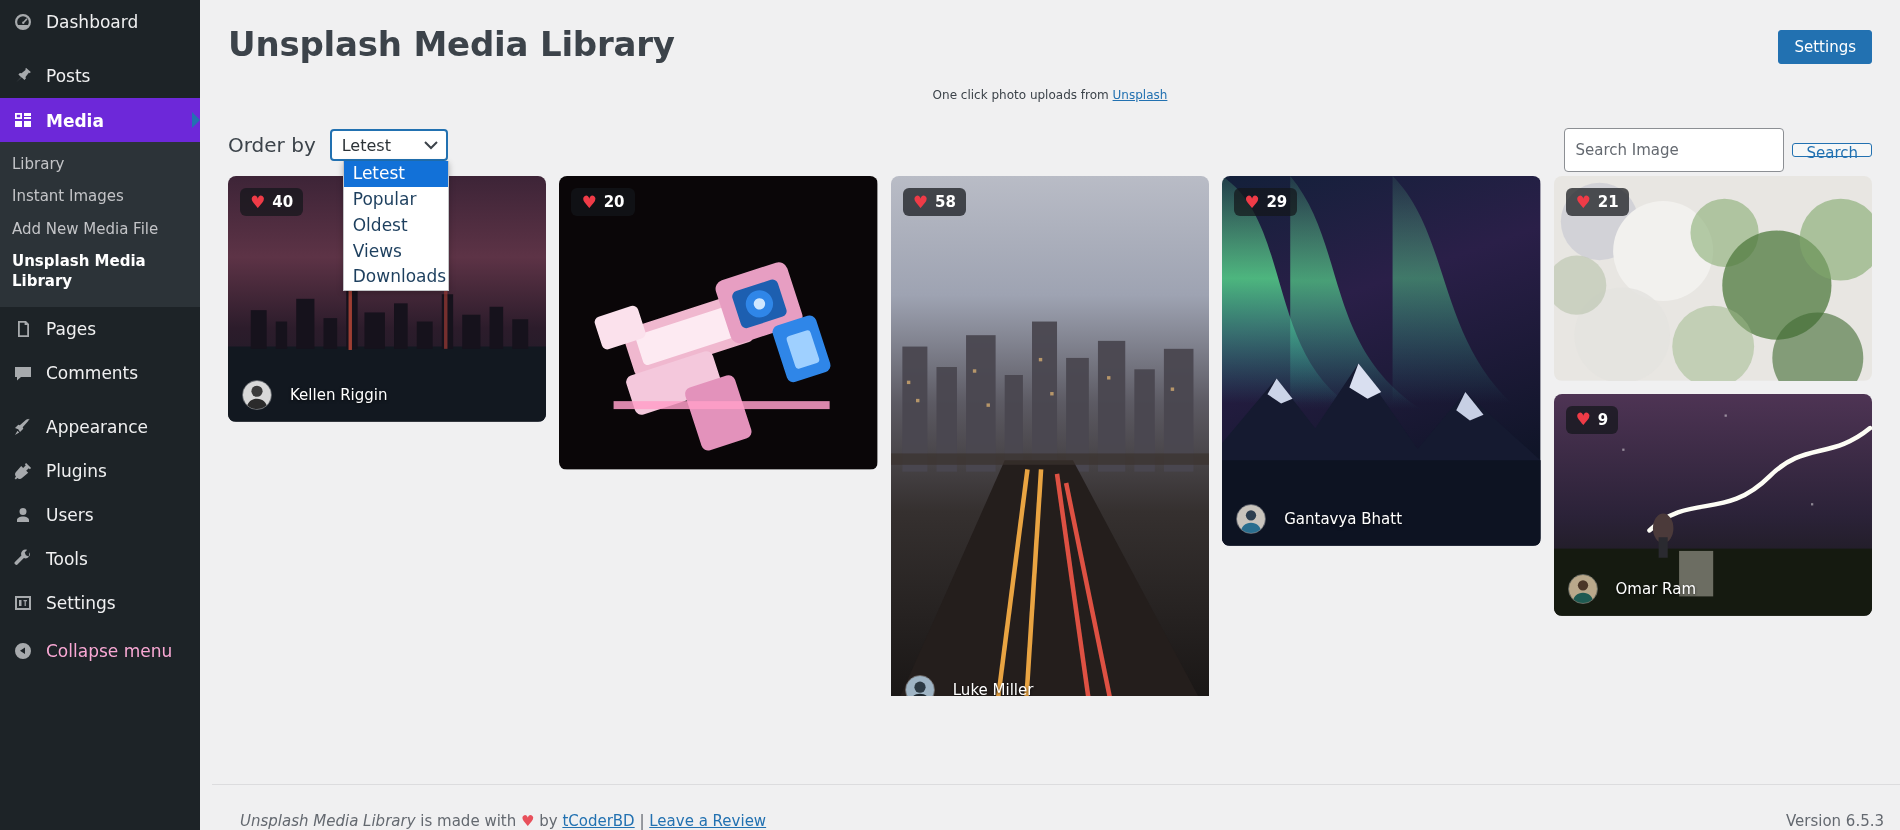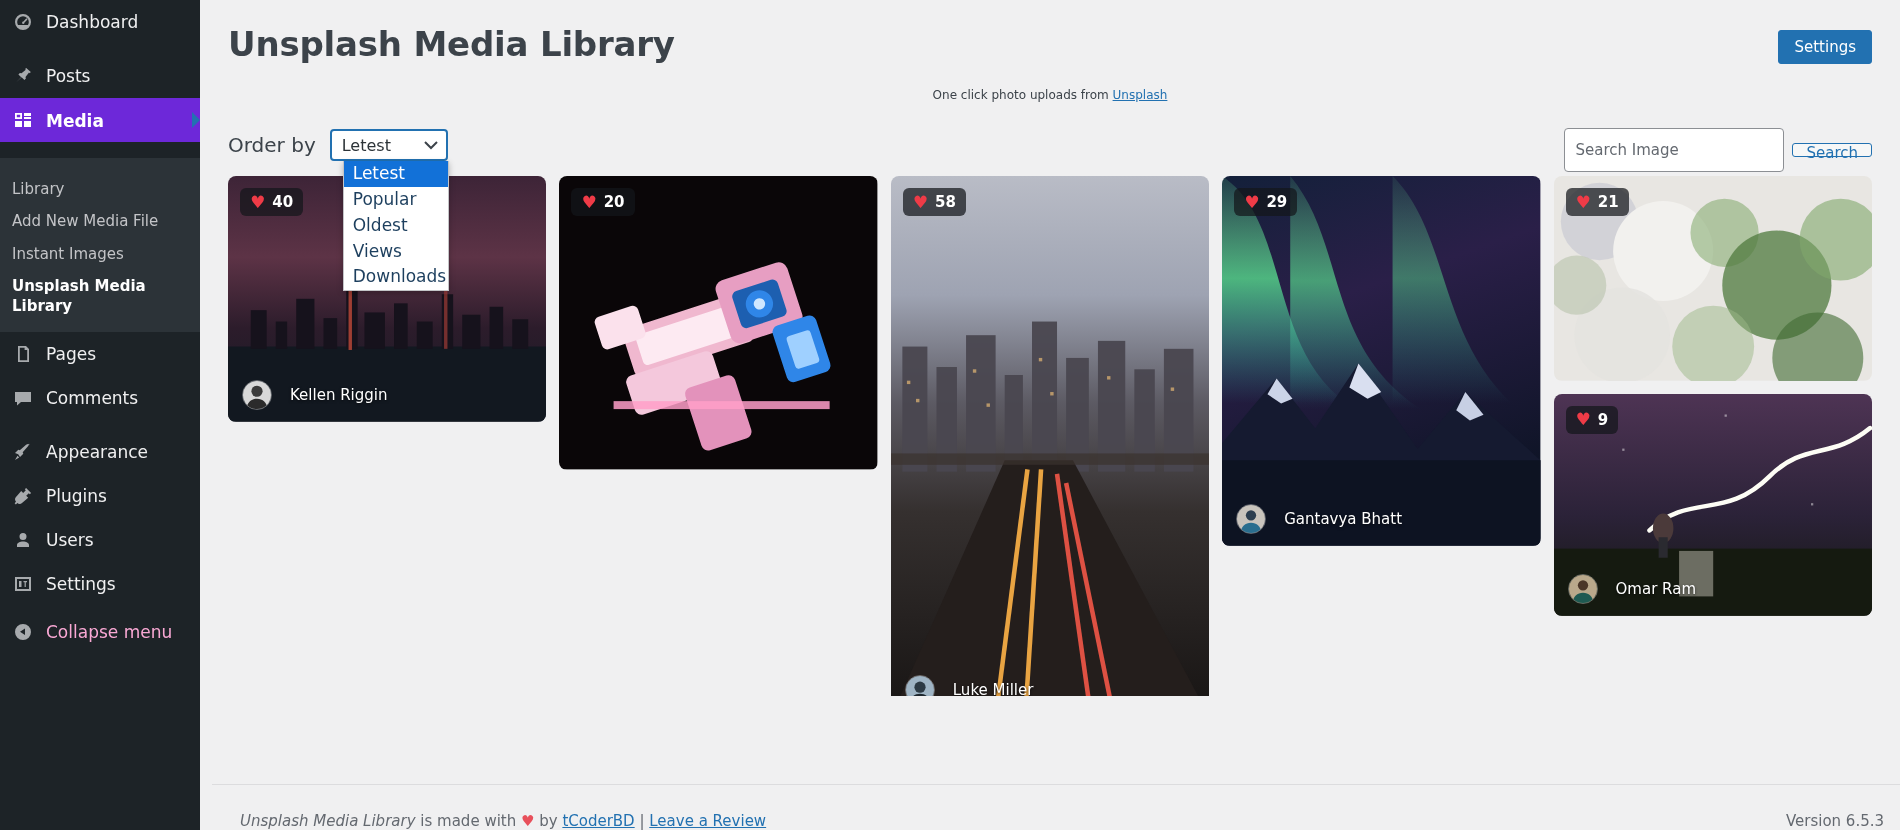--- a/index.html
+++ b/index.html
@@ -28,21 +28,21 @@
     color: #a7aaad; flex: 0 0 22px;
   }
   .menu-item .ico svg { width: 20px; height: 20px; fill: currentColor; }
   .menu-item.current { background: #6d28d9; color: #fff; font-weight: 600; align-items: flex-end; }
   .menu-item.current .ico { color: #fff; }
   .menu-item.current::after {
     content: ""; position: absolute; right: -8px; top: 50%;
     transform: translateY(-50%);
     border: 8px solid transparent; border-left-color: #2271b1;
   }
-  .submenu { background: #2c3338; padding: 15px 0 10px 0; margin-top: 16px; }
+  .submenu { background: #2c3338; padding: 6px 0 10px 0; }
   .submenu-item {
     padding: 6px 0 6px 12px; font-size: 15px;
     color: #c3c4c7; cursor: pointer; line-height: 1.35;
   }
   .submenu-item.current { color: #fff; font-weight: 700; }
   .sep { height: 10px; }
 
   
   .main {
     flex: 1; height: 830px; position: relative;
@@ -187,24 +187,24 @@
           </svg>
       </span>
       <span>Media</span>
     </div>
 
     <div class="submenu">
       <div class="submenu-item">
         <span>Library</span>
       </div>
       <div class="submenu-item">
+        <span>Instant Images</span>
+      </div>
+      <div class="submenu-item">
         <span>Add New Media File</span>
-      </div>
-      <div class="submenu-item">
-        <span>Instant Images</span>
       </div>
       <div class="submenu-item current">
         <span>Unsplash Media Library</span>
       </div>
     </div>
 
     <div class="menu-item">
       <span class="ico">
         <svg viewBox="0 0 20 20">
             <path d="M5 2h8l3 3v13H5V2zm1.8 1.8v12.4h7.4V6h-2.6V3.8H6.8z"></path>
@@ -244,20 +244,28 @@
 
     <div class="menu-item">
       <span class="ico">
         <svg viewBox="0 0 20 20">
             <path d="M10 10a3.5 3.5 0 100-7 3.5 3.5 0 000 7zm0 1.5c-3 0-6 1.5-6 3.5v2h12v-2c0-2-3-3.5-6-3.5z"></path>
           </svg>
       </span>
       <span>Users</span>
     </div>
 
+    <div class="menu-item">
+      <span class="ico">
+        <svg viewBox="0 0 20 20">
+            <path d="M16.7 3.3a4.5 4.5 0 01-5.8 5.8l-6 6a1.8 1.8 0 11-2.5-2.5l6-6a4.5 4.5 0 015.8-5.8L11.7 3.5l1.2 2.8 2.8 1.2 1.0-4.2z"></path>
+          </svg>
+      </span>
+      <span>Tools</span>
+    </div>
 
     <div class="menu-item">
       <span class="ico">
         <svg viewBox="0 0 20 20">
             <path d="M2 3h16v14H2V3zm2 2v10h12V5H4zm2 2h2.5v6H6V7zm4.5 0H14v1.2h-1.2V13h-1.2V8.2H10.5V7z"></path>
           </svg>
       </span>
       <span>Settings</span>
     </div>
 

